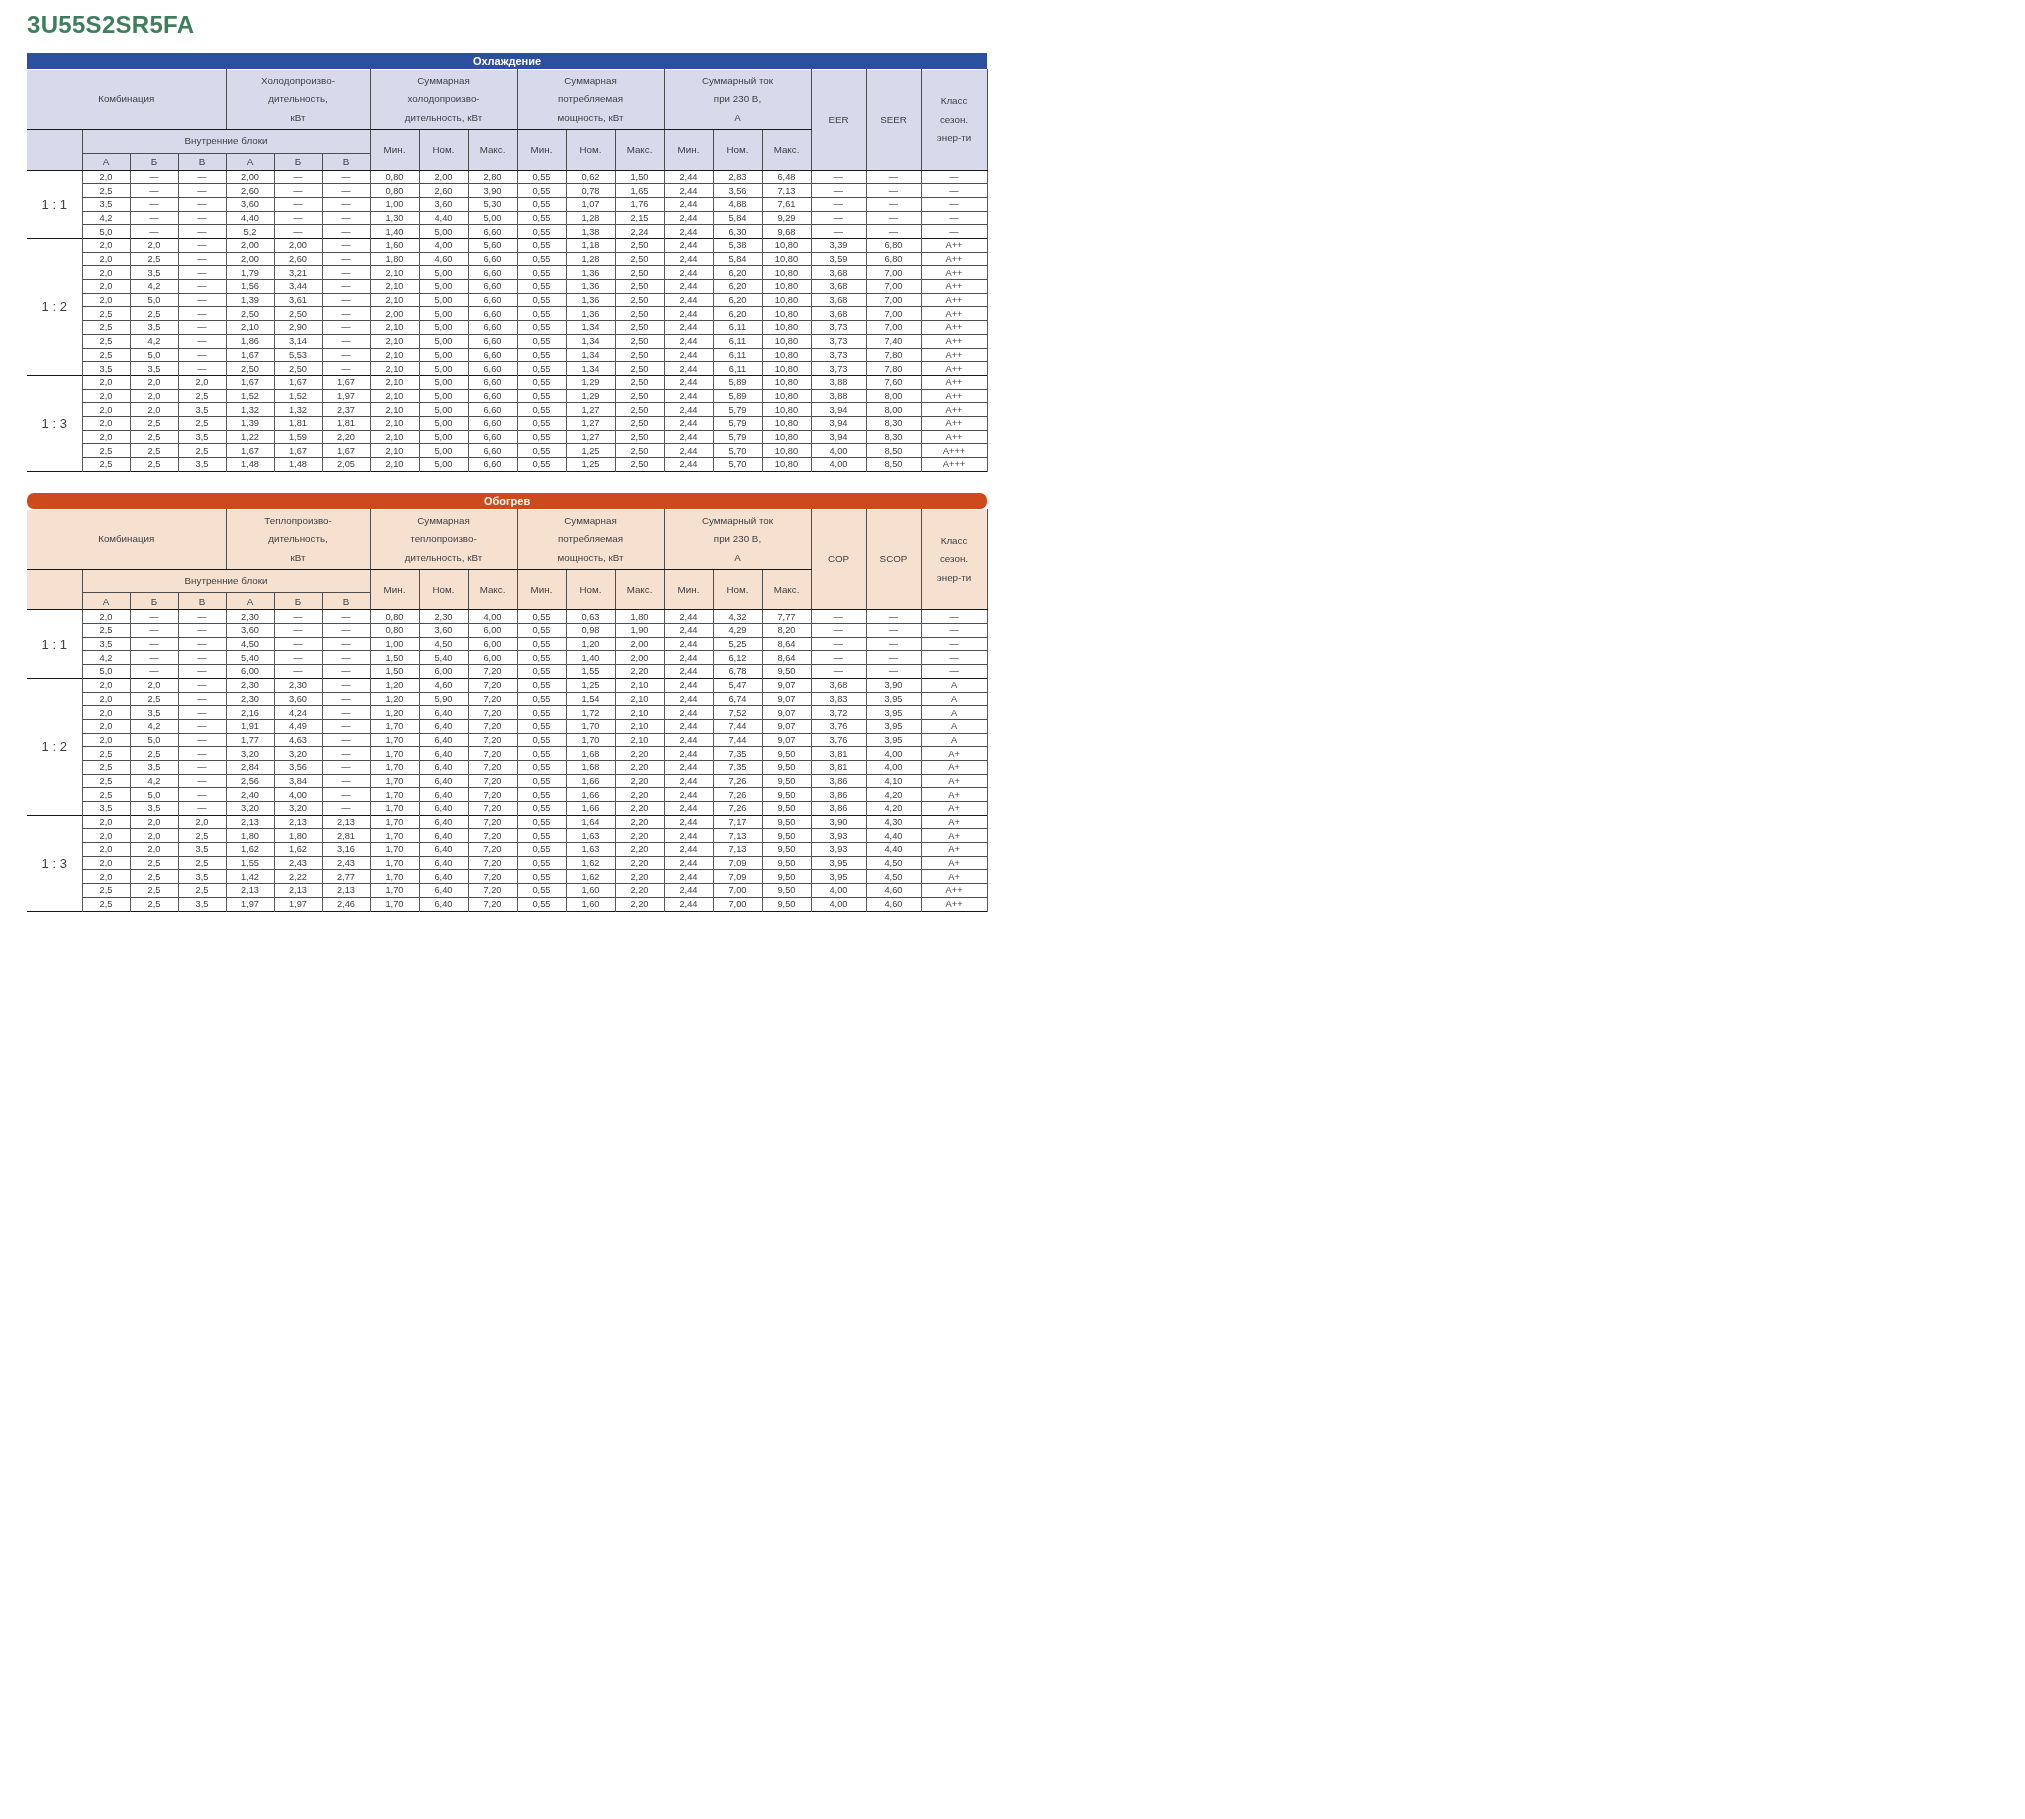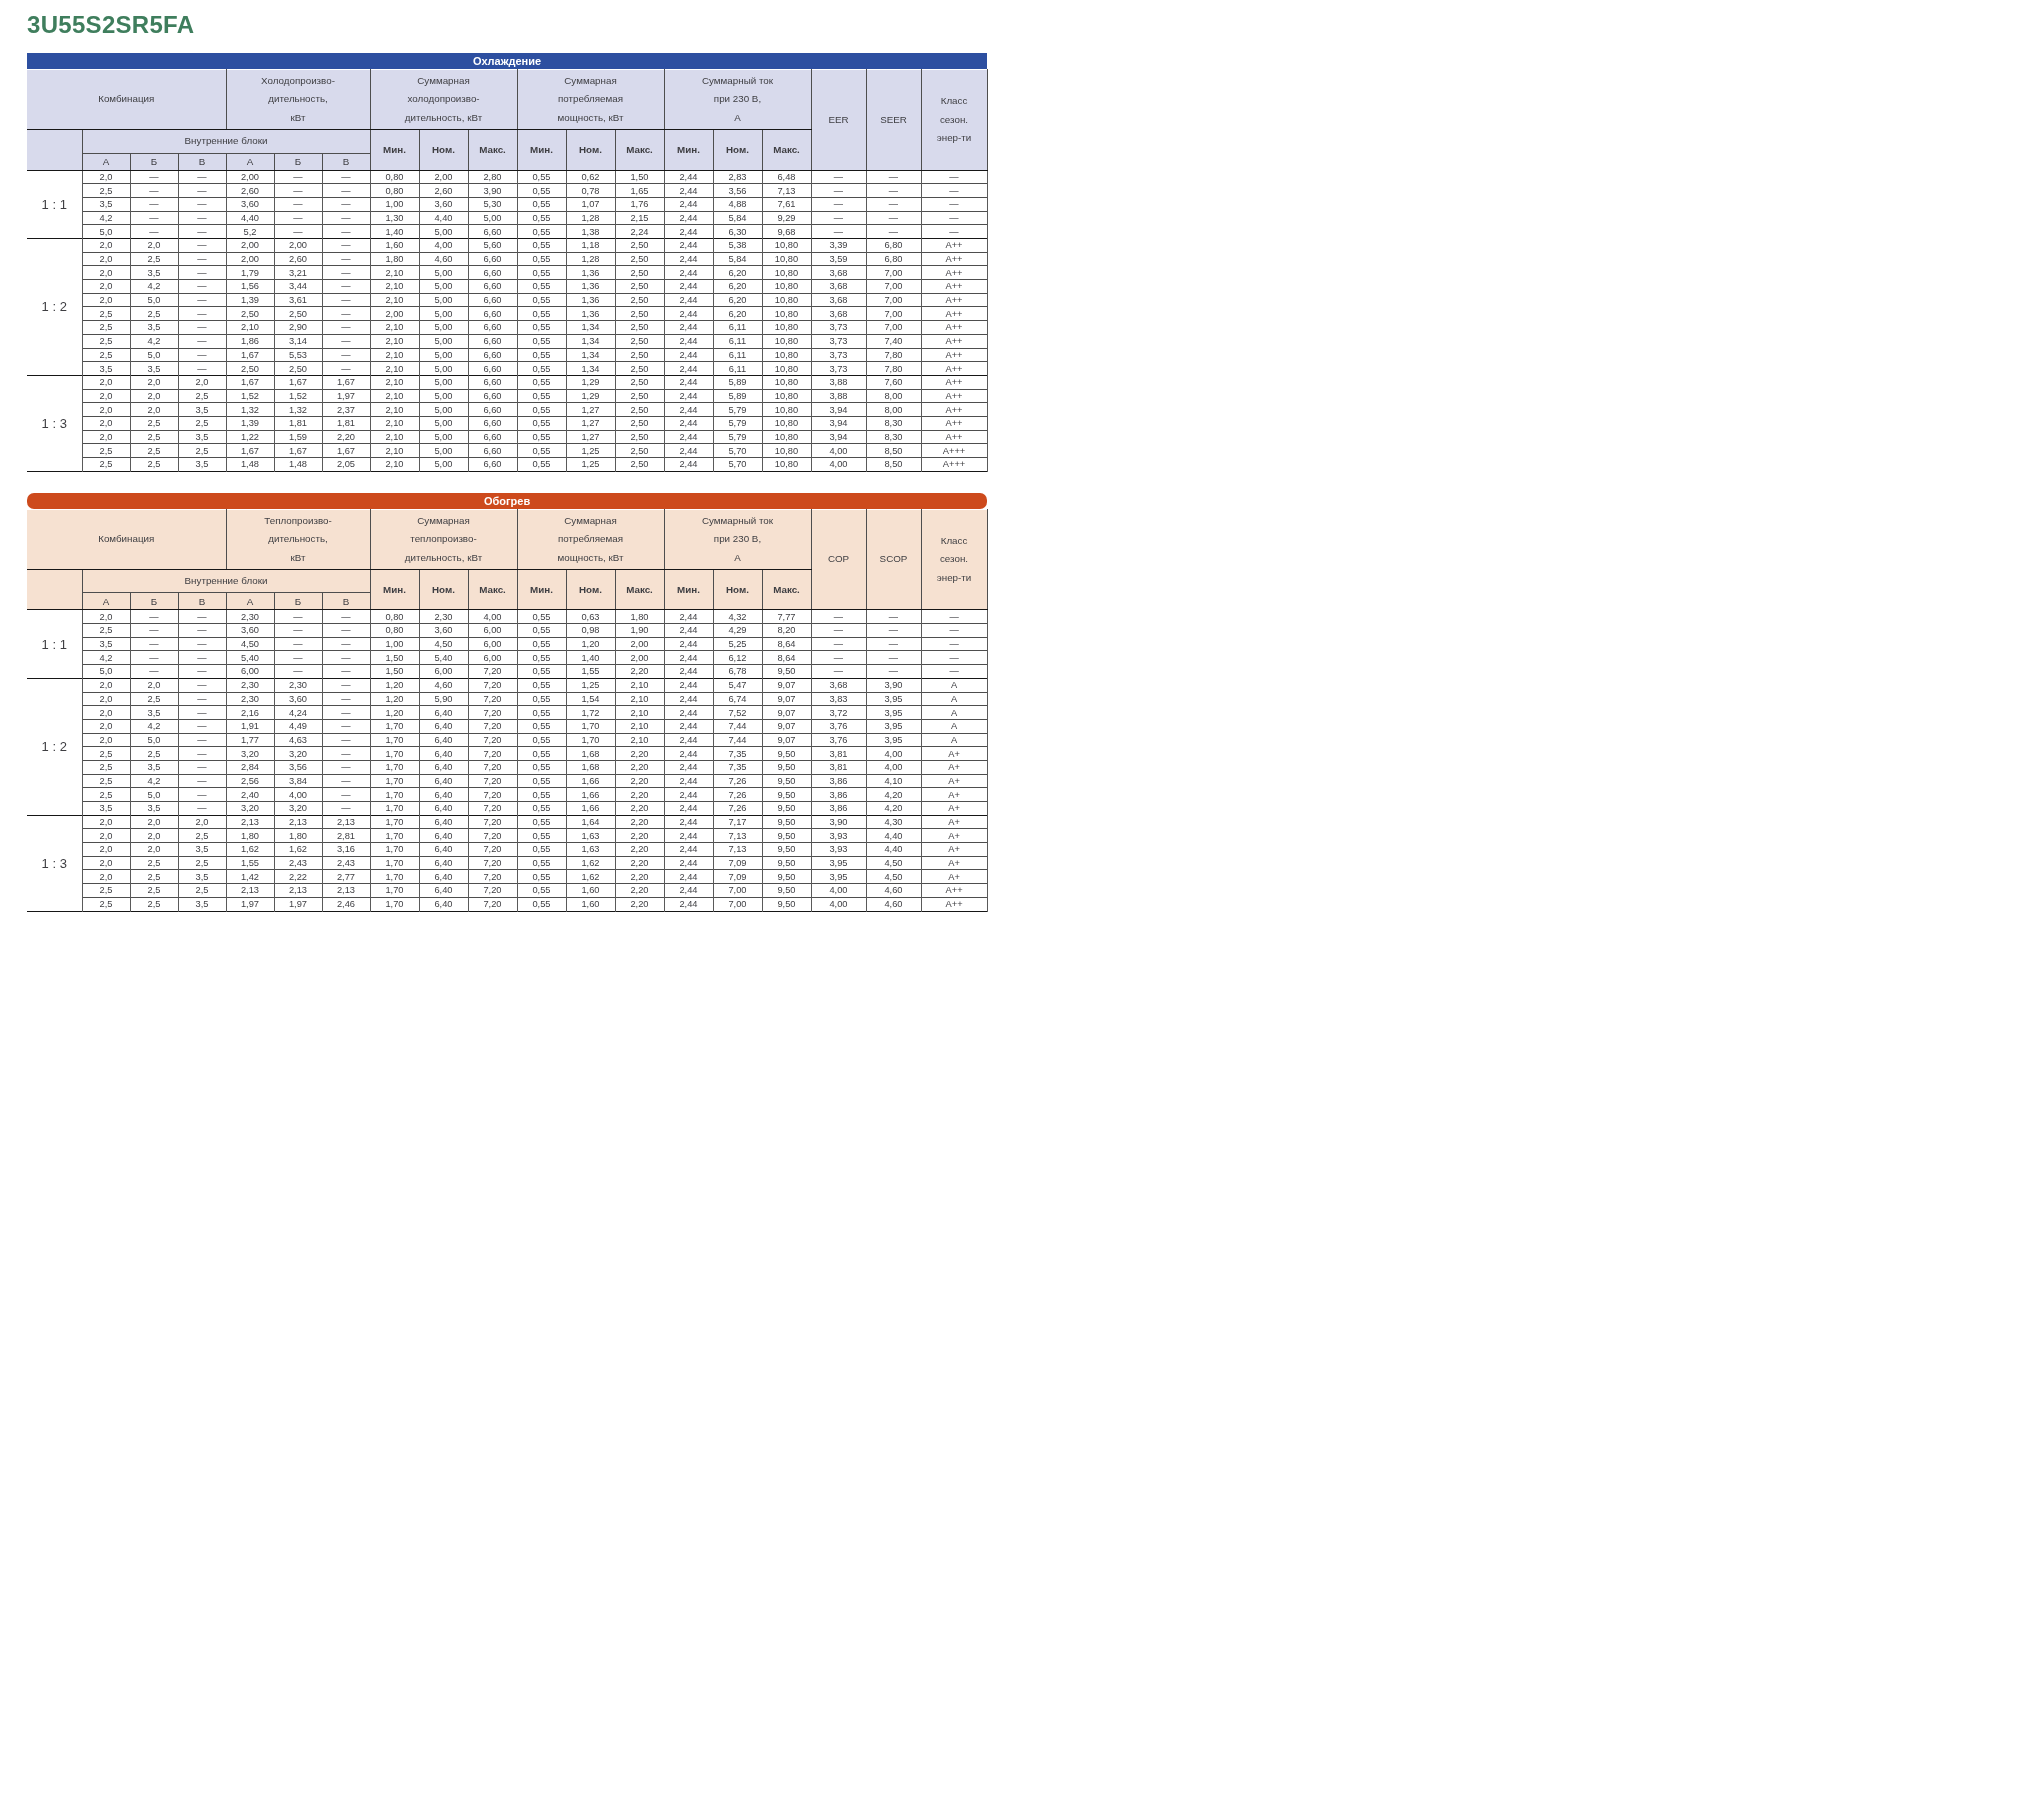--- a/index.html
+++ b/index.html
@@ -56,21 +56,21 @@
     white-space: pre-line;
     line-height: 18.6px;
   }
   .table-cooling td.hd { background: var(--cool_bg); }
   .table-heating td.hd { background: var(--heat_bg); }
   tr.band1 td.hd { border-top: 1.1px solid #ffffff; height: 60px; }
   tr.band2 td.hd { height: 23.5px; line-height: 12px; }
   tr.band3 td.hd { height: 17px; line-height: 11px; }
   td.hd.first { border-left: none; }
   td.hd.iu { border-bottom: 1.1px solid #4e4e4e; margin-left: 44px; }
-  td.hd.mm { line-height: 12px; font-weight: bold; }
+  td.hd.mm { line-height: 12px; }
 
   
   tbody td {
     background: #ffffff;
     height: 13.7px;
     font-size: 9.3px;
     border-left: 1.1px solid #5a5a5a;
     border-right: 1.1px solid #5a5a5a;
   }
   tbody tr + tr td { border-top: 1.1px solid #4e4e4e; }

